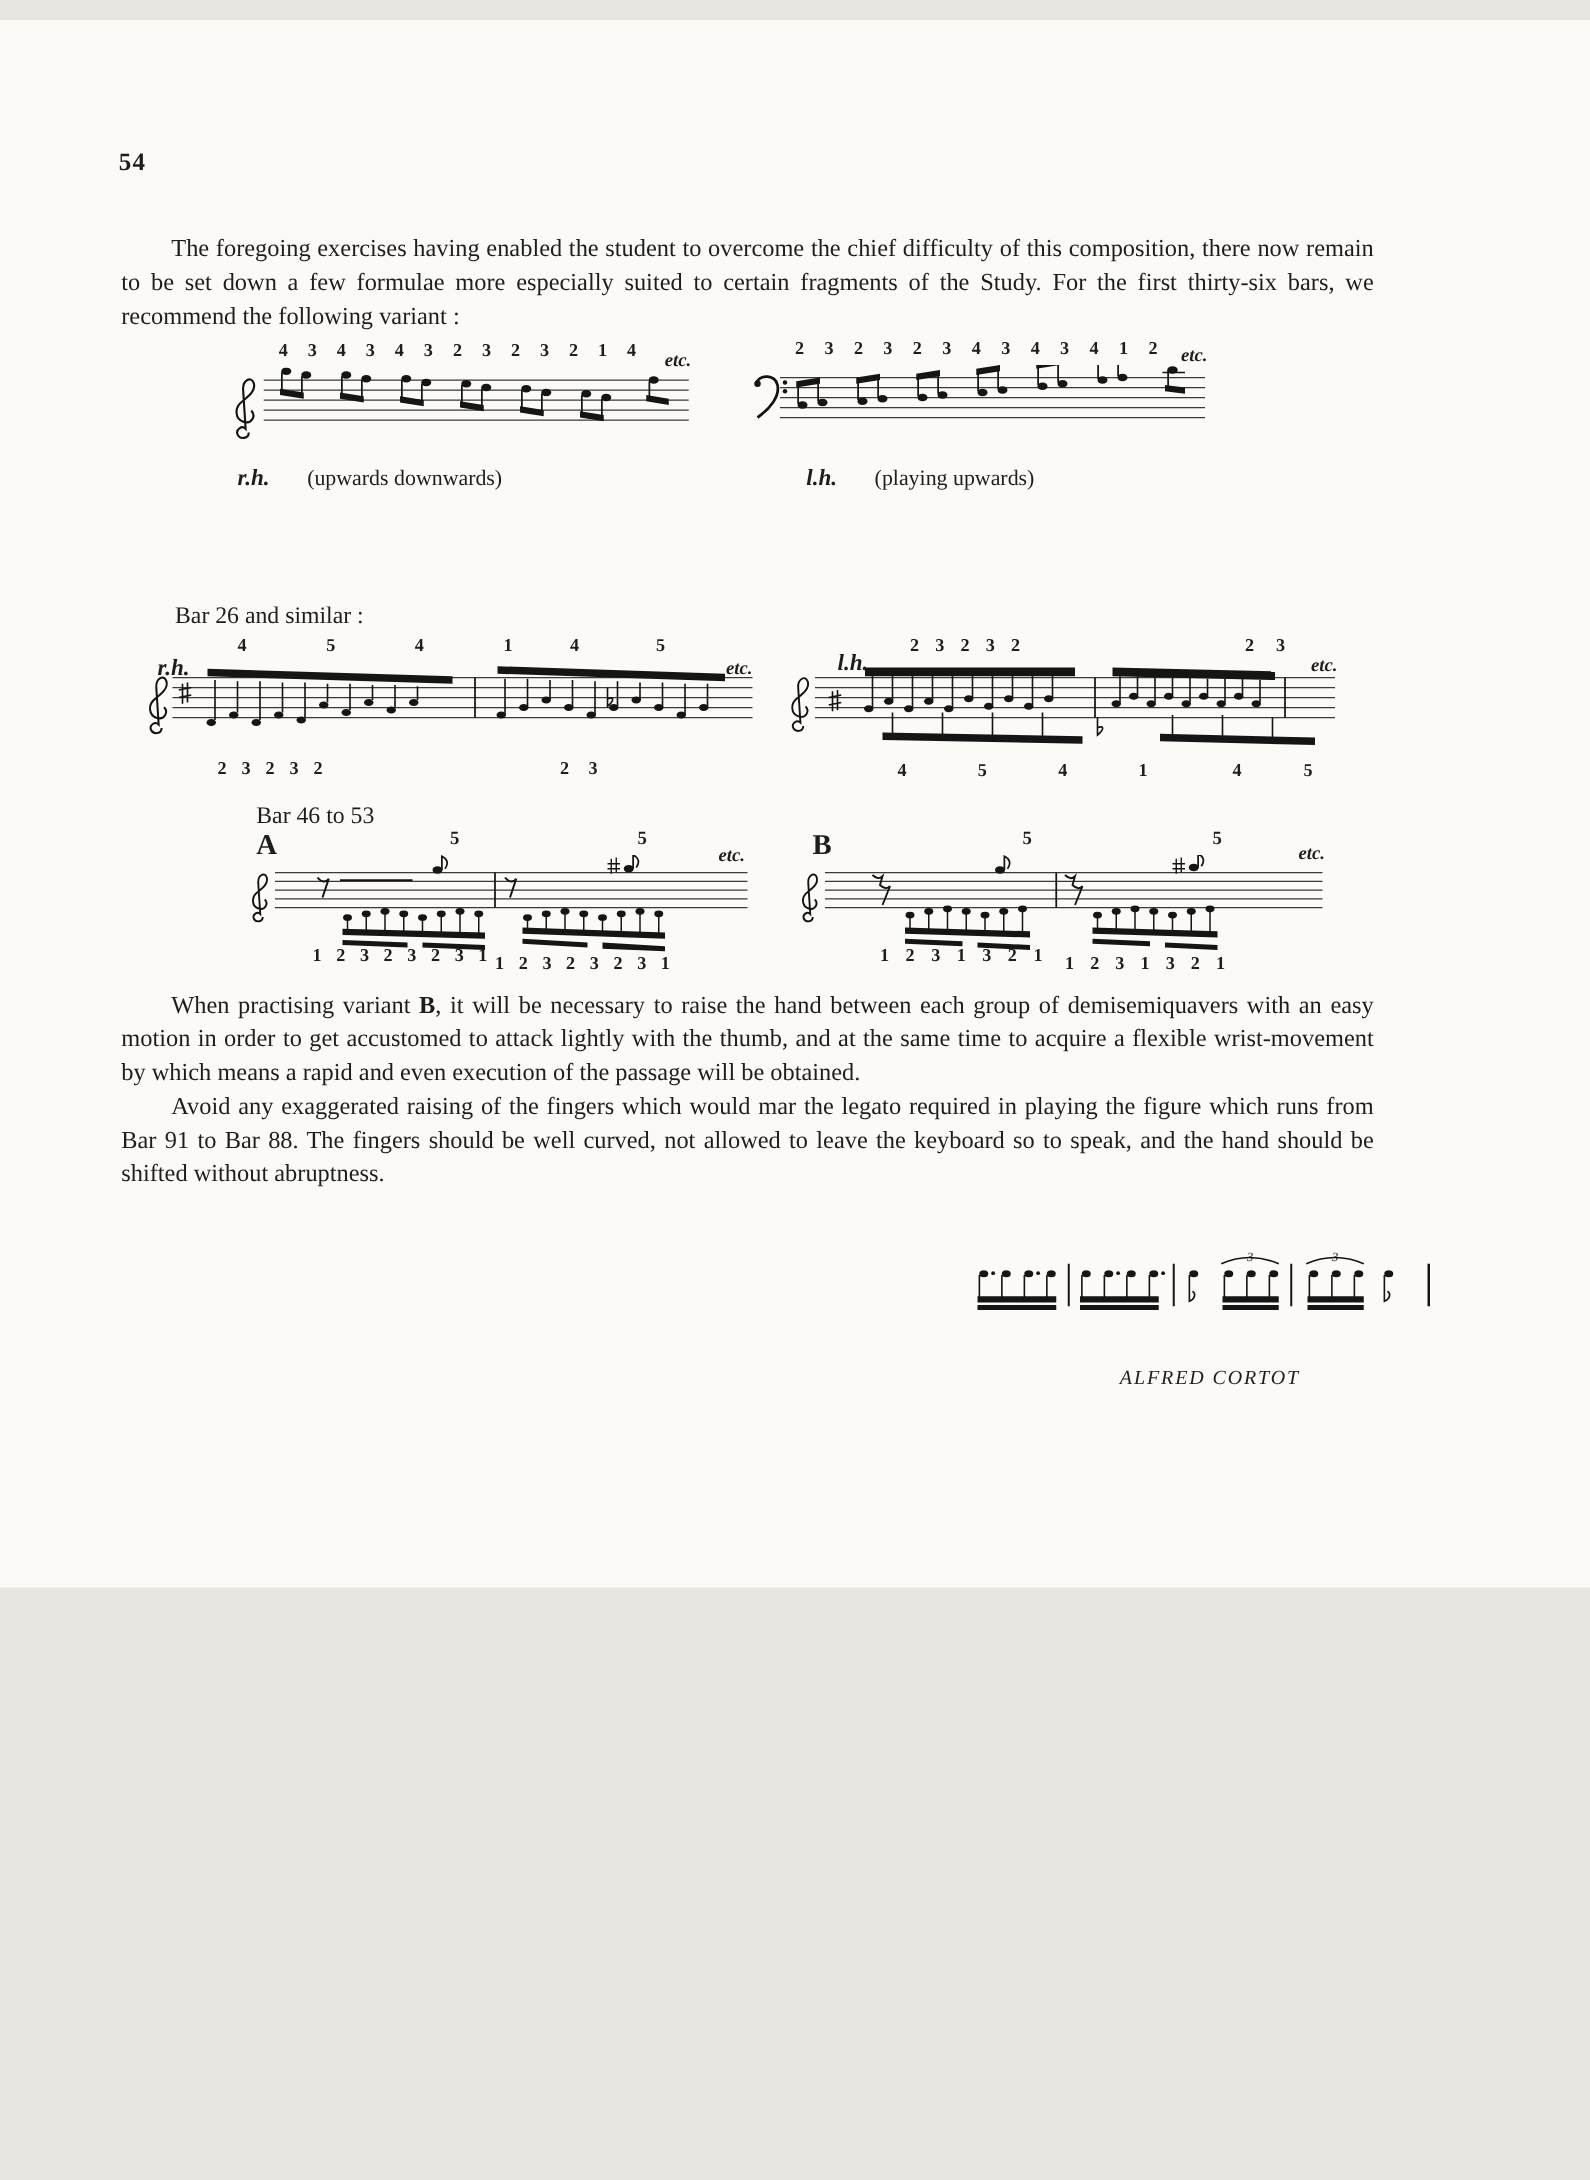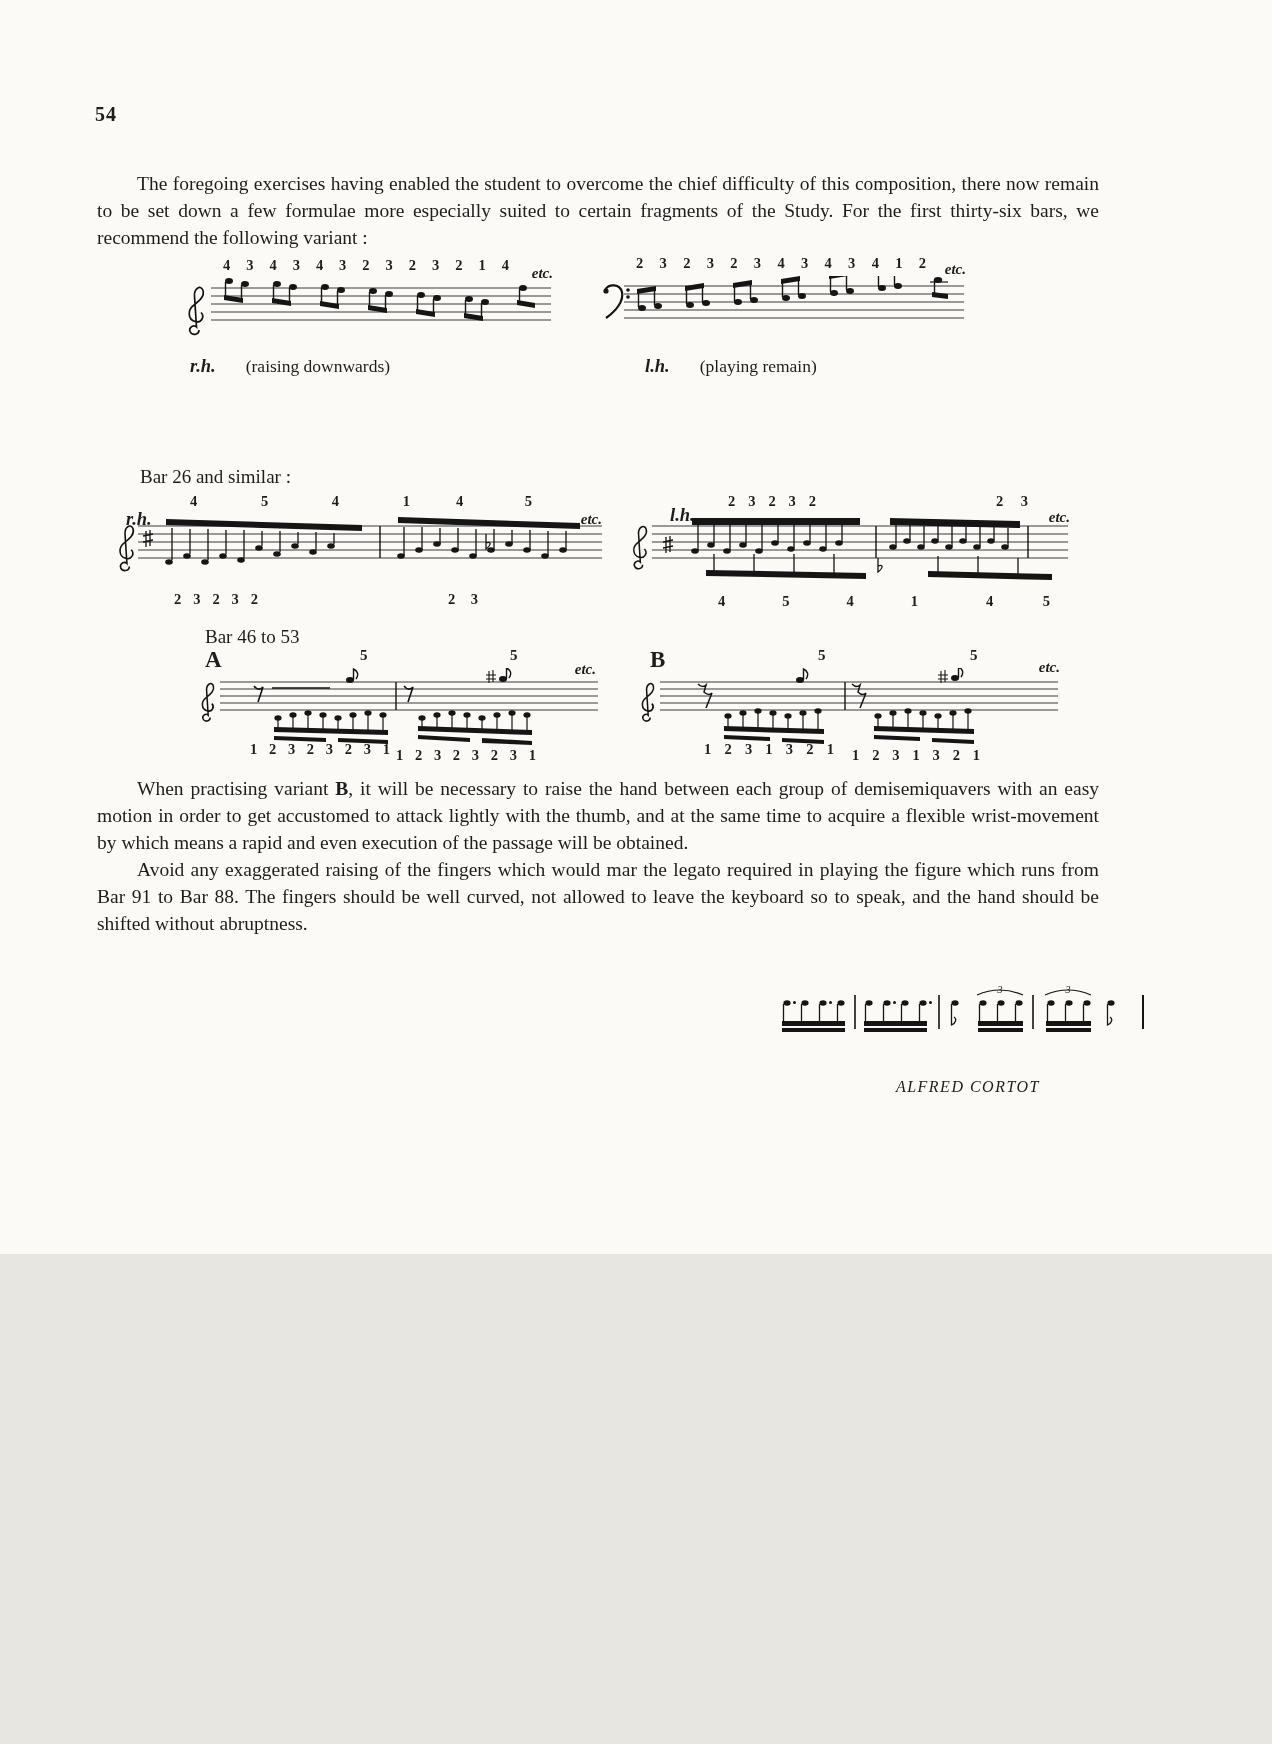--- a/index.html
+++ b/index.html
@@ -1,16 +1,16 @@
 <!DOCTYPE html>
 <html><head>
 <meta charset="utf-8">
 <style>
   html,body{margin:0;padding:0;background:#e8e6e0;}
-  .page{position:relative;width:1272px;height:1254px;margin:0 auto;background:#fbfaf6;
+  .page{position:relative;width:1272px;height:1254px;margin:16px auto;background:#fbfaf6;
         font-family:"Liberation Serif","DejaVu Serif",serif;color:#1d1d1d;overflow:hidden;}
   .pagenum{position:absolute;left:95px;top:103px;font-size:20px;font-weight:bold;letter-spacing:1px;}
   .para{position:absolute;left:97px;width:1002px;margin:0;text-align:justify;
         font-size:19.5px;line-height:27px;}
   .indent{text-indent:40px;}
   .boldb{font-weight:bold;}
   .mlabel{position:absolute;font-size:19px;}
   .excerpt{position:absolute;}
   .fingers{position:absolute;display:flex;justify-content:space-between;
            font-weight:bold;font-size:14.5px;line-height:1;}
@@ -162,24 +162,24 @@
       <g transform="translate(340,4)">
           <path d="M-8 2 H10" stroke="#151515" stroke-width="1.2"></path>
           <ellipse rx="4.2" ry="3"></ellipse>
           <path d="M-3.5 0 V14" stroke="#151515" stroke-width="1.4" fill="none"></path>
           <polygon points="-6,12 10,14 10,19 -6,17"></polygon>
         </g>
     </svg>
   </div>
 
   <div class="caption" style="left:190px;top:356px;">
-    <span class="hand">r.h.</span><span class="captxt">(raising downwards)</span>
+    <span class="hand">r.h.</span><span class="captxt">(upwards downwards)</span>
   </div>
   <div class="caption" style="left:645px;top:356px;">
-    <span class="hand">l.h.</span><span class="captxt">(playing remain)</span>
+    <span class="hand">l.h.</span><span class="captxt">(playing upwards)</span>
   </div>
 
 
   <div class="mlabel" style="left:140px;top:466px;">Bar 26 and similar :</div>
 
   <div class="excerpt" style="left:112px;top:488px;width:492px;height:140px;">
     <span class="handabs" style="left:14px;top:22px;">r.h.</span>
     <div class="fingers" style="left:78px;width:220px;top:6px;">
         <span>4</span>
         <span>5</span>

